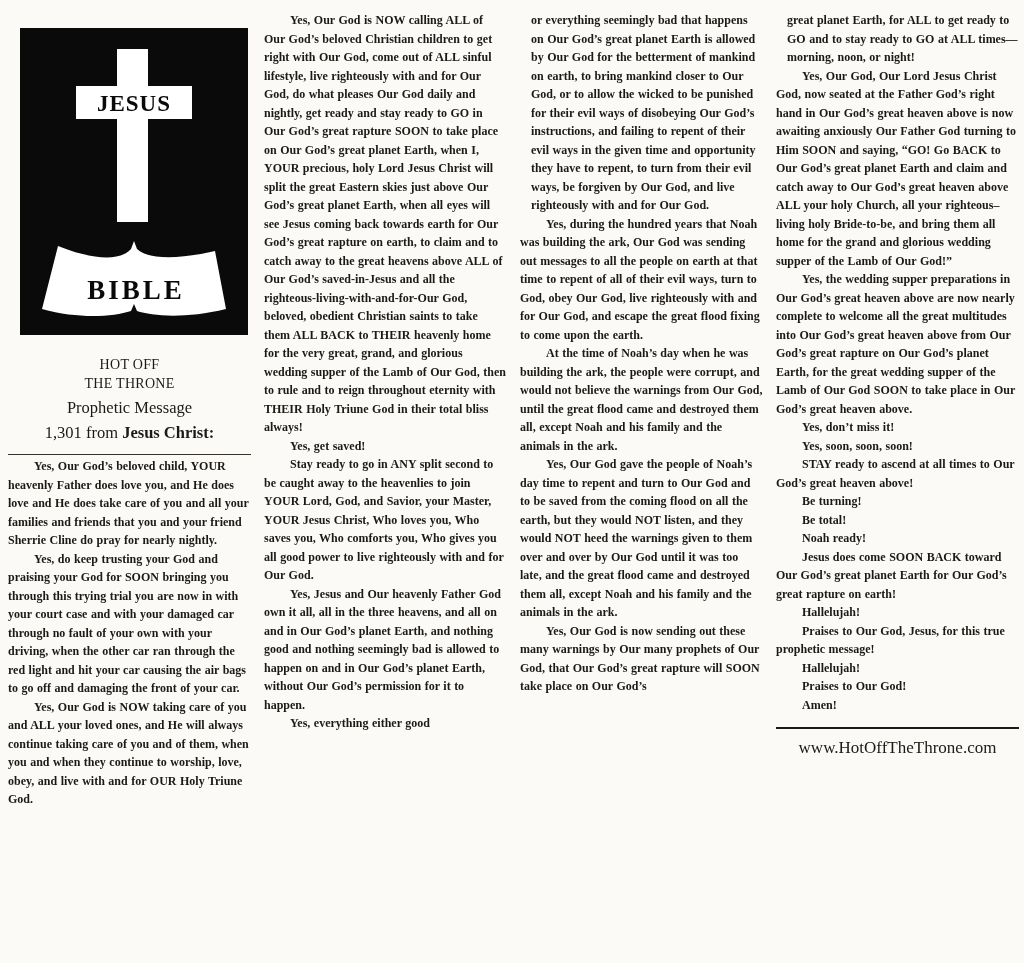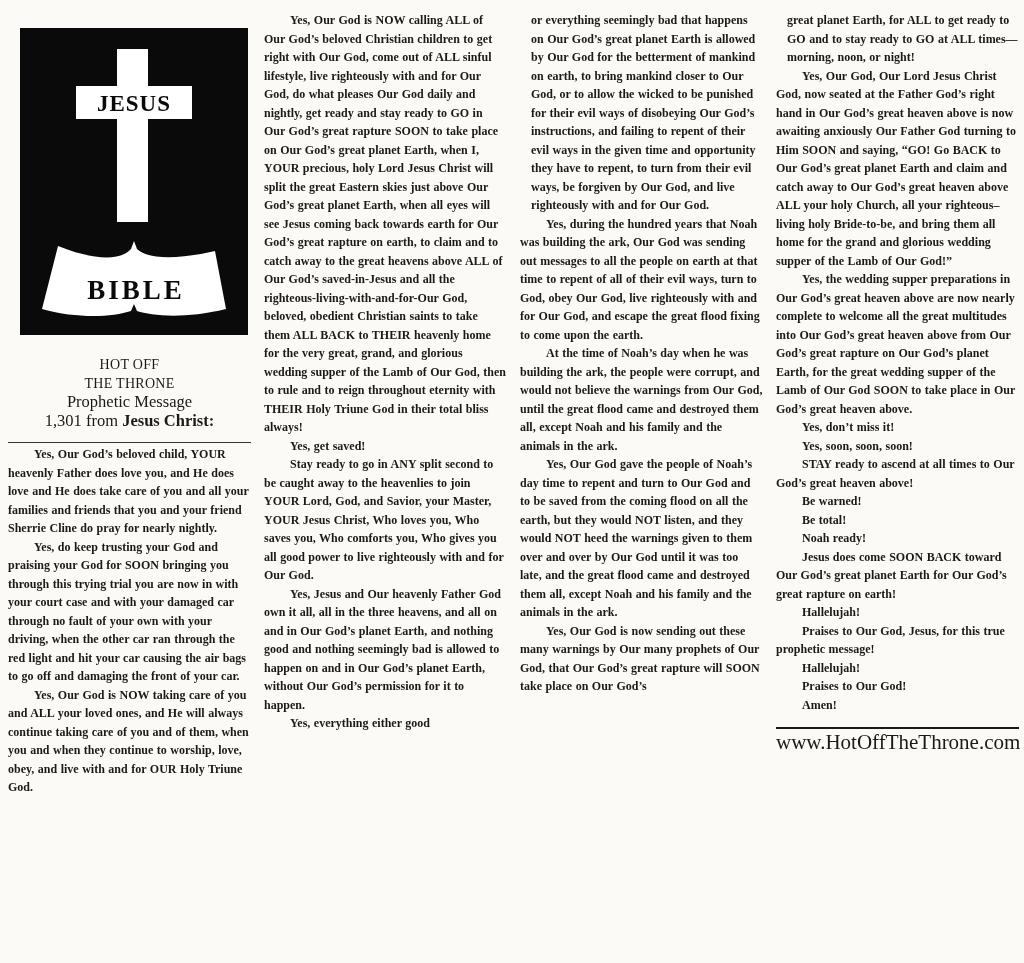--- a/index.html
+++ b/index.html
@@ -46,43 +46,44 @@
   .mast-title {
     font-size: 14px;
     line-height: 18.5px;
     font-weight: 400;
     letter-spacing: 0.3px;
   }
   .mast-sub, .mast-issue {
     font-size: 16.5px;
     line-height: 18.5px;
     font-weight: 400;
+    margin-top: 6px;
   }
   .mast-issue .bold { font-weight: 700; }
 
   hr.rule {
     border: none;
     border-top: 1.5px solid #37322c;
     margin: 12px 0 0 0;
     width: 100%;
   }
   .col1-text { margin-top: 2px; }
 
   hr.footer-rule {
     border: none;
     border-top: 2px solid #1d1915;
     margin: 13px 0 0 0;
     width: 100%;
   }
   .website {
     text-align: center;
     font-weight: 400;
-    font-size: 21px;
+    font-size: 17px;
     line-height: 20px;
-    margin-top: 3px;
+    margin-top: 9px;
   }
 </style>
 </head>
 <body>
 
 <div class="page">
 
   <div class="col">
 
     <svg class="logo" viewBox="0 0 228 307" xmlns="http://www.w3.org/2000/svg">
@@ -143,21 +144,21 @@
 
   <div class="col">
     <div>
 
     <p class="para no-indent">great planet Earth, for ALL to get ready to GO and to stay ready to GO at ALL times—morning, noon, or night!</p>
         <p class="para">Yes, Our God, Our Lord Jesus Christ God, now seated at the Father God’s right hand in Our God’s great heaven above is now awaiting anxiously Our Father God turning to Him SOON and saying, “GO!  Go BACK to Our God’s great planet Earth and claim and catch away to Our God’s great heaven above ALL your holy Church, all your righteous–living holy Bride-to-be, and bring them all home for the grand and glorious wedding supper of the Lamb of Our God!”</p>
         <p class="para">Yes, the wedding supper preparations in Our God’s great heaven above are now nearly complete to welcome all the great multitudes into Our God’s great heaven above from Our God’s great rapture on Our God’s planet Earth, for the great wedding supper of the Lamb of Our God SOON to take place in Our God’s great heaven above.</p>
         <p class="para">Yes, don’t miss it!</p>
         <p class="para">Yes, soon, soon, soon!</p>
         <p class="para">STAY ready to ascend at all times to Our God’s great heaven above!</p>
-        <p class="para">Be warned!</p>
+        <p class="para">Be turning!</p>
         <p class="para">Be total!</p>
         <p class="para">Noah ready!</p>
         <p class="para">Jesus does come SOON BACK toward Our God’s great planet Earth for Our God’s great rapture on earth!</p>
         <p class="para">Hallelujah!</p>
         <p class="para">Praises to Our God, Jesus, for this true prophetic message!</p>
         <p class="para">Hallelujah!</p>
         <p class="para">Praises to Our God!</p>
         <p class="para">Amen!</p>
       </div>
     <hr class="footer-rule">

